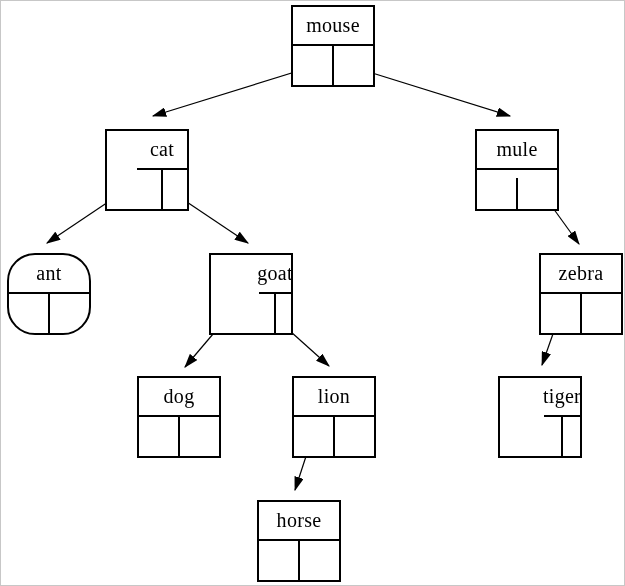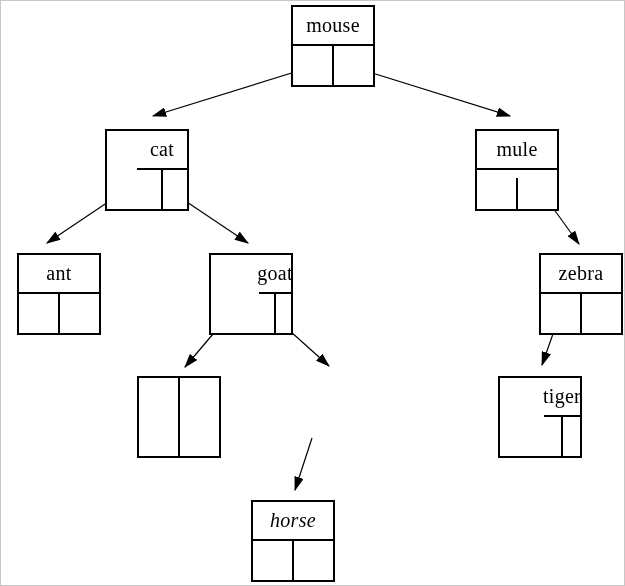--- a/index.html
+++ b/index.html
@@ -55,27 +55,27 @@
     flex: 1;
     display: flex;
   }
   .node .cell { flex: 1; }
   .node .cell.left { border-right: 2px solid var(--line); }
 
   
   .pos-mouse { left: 290px; top: 4px; }
   .pos-cat   { left: 104px; top: 128px; padding-left: 30px; }
   .pos-mule  { left: 474px; top: 128px; gap: 8px; }
-  .pos-ant   { left: 16px;   top: 252px; }
+  .pos-ant   { left: 6px;   top: 252px; border-radius: 28px; }
   .pos-goat  { left: 208px; top: 252px; padding-left: 48px; }
   .pos-zebra { left: 538px; top: 252px; }
   .pos-dog   { left: 136px; top: 375px; }
   .pos-lion  { left: 291px; top: 375px; }
   .pos-tiger { left: 497px; top: 375px; padding-left: 44px; }
-  .pos-horse { left: 250px; top: 499px; font-style: italic; }
+  .pos-horse { left: 256px; top: 499px; }
 </style>
 </head>
 <body>
 
 <div class="page">
 
   <svg class="edges-layer" viewBox="0 0 625 586" xmlns="http://www.w3.org/2000/svg">
     <defs>
       <marker id="arrowhead" viewBox="0 0 12 8" refX="11" refY="4" markerWidth="12" markerHeight="8" orient="auto">
         <path d="M0,0 L12,4 L0,8 Z"></path>
@@ -134,26 +134,34 @@
 
   <div class="node pos-zebra">
     <div class="label">zebra</div>
     <div class="cells">
       <div class="cell left"></div>
       <div class="cell right"></div>
     </div>
   </div>
 
   <div class="node pos-dog">
+    <div class="label">dog</div>
     <div class="cells">
       <div class="cell left"></div>
       <div class="cell right"></div>
     </div>
   </div>
 
+  <div class="node pos-lion">
+    <div class="label">lion</div>
+    <div class="cells">
+      <div class="cell left"></div>
+      <div class="cell right"></div>
+    </div>
+  </div>
 
   <div class="node pos-tiger">
     <div class="label">tiger</div>
     <div class="cells">
       <div class="cell left"></div>
       <div class="cell right"></div>
     </div>
   </div>
 
   <div class="node pos-horse">

